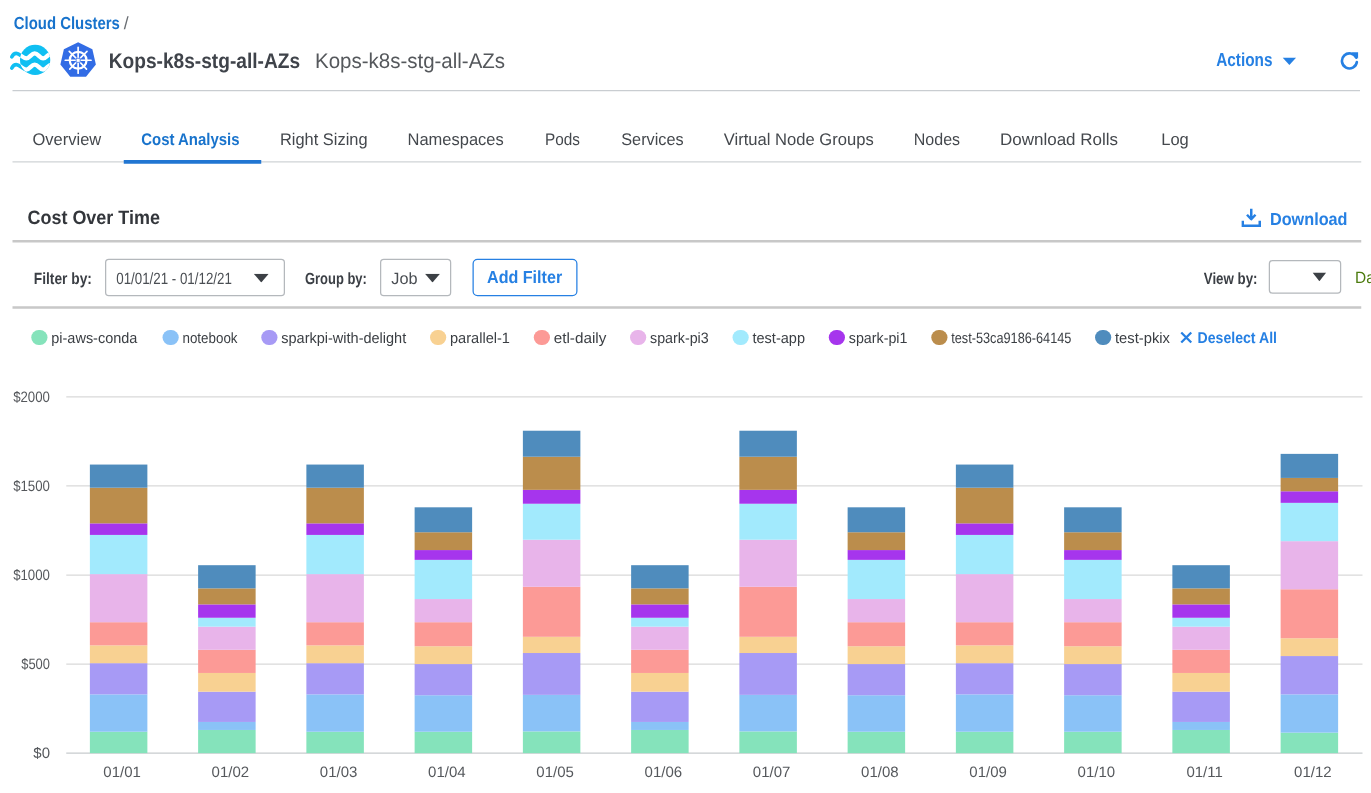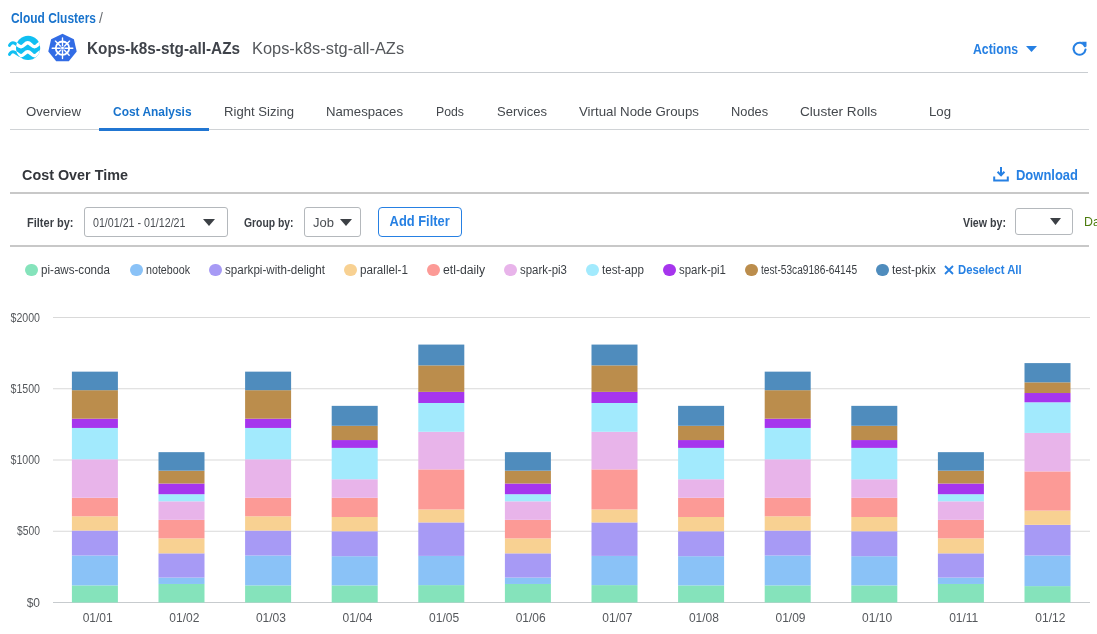--- a/index.html
+++ b/index.html
@@ -102,21 +102,21 @@
   <div class="abs" style="left:252px;top:39px;font:17px 'Liberation Sans',sans-serif;color:#55585c;white-space:nowrap;transform:scaleX(0.964);transform-origin:0 0;">Kops-k8s-stg-all-AZs</div>
   <div class="abs" style="left:973px;top:40px;font:bold 15px 'Liberation Sans',sans-serif;color:#2680e3;white-space:nowrap;transform:scaleX(0.818);transform-origin:0 0;">Actions</div>
   <div class="abs" style="left:26px;top:104px;font:13.5px 'Liberation Sans',sans-serif;color:#44484d;white-space:nowrap;transform:scaleX(0.977);transform-origin:0 0;">Overview</div>
   <div class="abs" style="left:113px;top:104px;font:bold 13.5px 'Liberation Sans',sans-serif;color:#1873cc;white-space:nowrap;transform:scaleX(0.885);transform-origin:0 0;">Cost Analysis</div>
   <div class="abs" style="left:224px;top:104px;font:13.5px 'Liberation Sans',sans-serif;color:#44484d;white-space:nowrap;transform:scaleX(0.972);transform-origin:0 0;">Right Sizing</div>
   <div class="abs" style="left:326px;top:104px;font:13.5px 'Liberation Sans',sans-serif;color:#44484d;white-space:nowrap;transform:scaleX(0.977);transform-origin:0 0;">Namespaces</div>
   <div class="abs" style="left:436px;top:104px;font:13.5px 'Liberation Sans',sans-serif;color:#44484d;white-space:nowrap;transform:scaleX(0.909);transform-origin:0 0;">Pods</div>
   <div class="abs" style="left:497px;top:104px;font:13.5px 'Liberation Sans',sans-serif;color:#44484d;white-space:nowrap;transform:scaleX(0.965);transform-origin:0 0;">Services</div>
   <div class="abs" style="left:579px;top:104px;font:13.5px 'Liberation Sans',sans-serif;color:#44484d;white-space:nowrap;transform:scaleX(0.983);transform-origin:0 0;">Virtual Node Groups</div>
   <div class="abs" style="left:731px;top:104px;font:13.5px 'Liberation Sans',sans-serif;color:#44484d;white-space:nowrap;transform:scaleX(0.949);transform-origin:0 0;">Nodes</div>
-  <div class="abs" style="left:800px;top:104px;font:13.5px 'Liberation Sans',sans-serif;color:#44484d;white-space:nowrap;transform:scaleX(1.007);transform-origin:0 0;">Cluster Rolls</div>
+  <div class="abs" style="left:800px;top:104px;font:13.5px 'Liberation Sans',sans-serif;color:#44484d;white-space:nowrap;transform:scaleX(1.007);transform-origin:0 0;">Download Rolls</div>
   <div class="abs" style="left:909px;top:104px;font:13.5px 'Liberation Sans',sans-serif;color:#44484d;white-space:nowrap;transform:scaleX(0.978);transform-origin:0 0;margin-left:20px;">Log</div>
   <div class="abs" style="left:22px;top:166px;font:bold 15.5px 'Liberation Sans',sans-serif;color:#33363b;white-space:nowrap;transform:scaleX(0.927);transform-origin:0 0;">Cost Over Time</div>
   <div class="abs" style="left:1016px;top:167px;font:bold 14px 'Liberation Sans',sans-serif;color:#2680e3;white-space:nowrap;transform:scaleX(0.927);transform-origin:0 0;">Download</div>
   <div class="abs" style="left:27px;top:215px;font:bold 13px 'Liberation Sans',sans-serif;color:#3b3f45;white-space:nowrap;transform:scaleX(0.847);transform-origin:0 0;">Filter by:</div>
   <div class="abs" style="left:93px;top:215px;font:13px 'Liberation Sans',sans-serif;color:#4a4e53;white-space:nowrap;transform:scaleX(0.820);transform-origin:0 0;">01/01/21 - 01/12/21</div>
   <div class="abs" style="left:244px;top:215px;font:bold 13px 'Liberation Sans',sans-serif;color:#3b3f45;white-space:nowrap;transform:scaleX(0.797);transform-origin:0 0;">Group by:</div>
   <div class="abs" style="left:313px;top:215px;font:13px 'Liberation Sans',sans-serif;color:#4a4e53;white-space:nowrap;">Job</div>
   <div class="abs" style="left:963px;top:215px;font:bold 13px 'Liberation Sans',sans-serif;color:#3b3f45;white-space:nowrap;transform:scaleX(0.819);transform-origin:0 0;">View by:</div>
   <div class="abs" style="left:1056px;top:214px;font:13px 'Liberation Sans',sans-serif;color:#4d7c0f;white-space:nowrap;transform:scaleX(0.952);transform-origin:0 0;margin-left:28px;">Day</div>
   <div class="abs" style="left:41px;top:263px;font:12px 'Liberation Sans',sans-serif;color:#3a3e43;white-space:nowrap;transform:scaleX(0.966);transform-origin:0 0;">pi-aws-conda</div>

